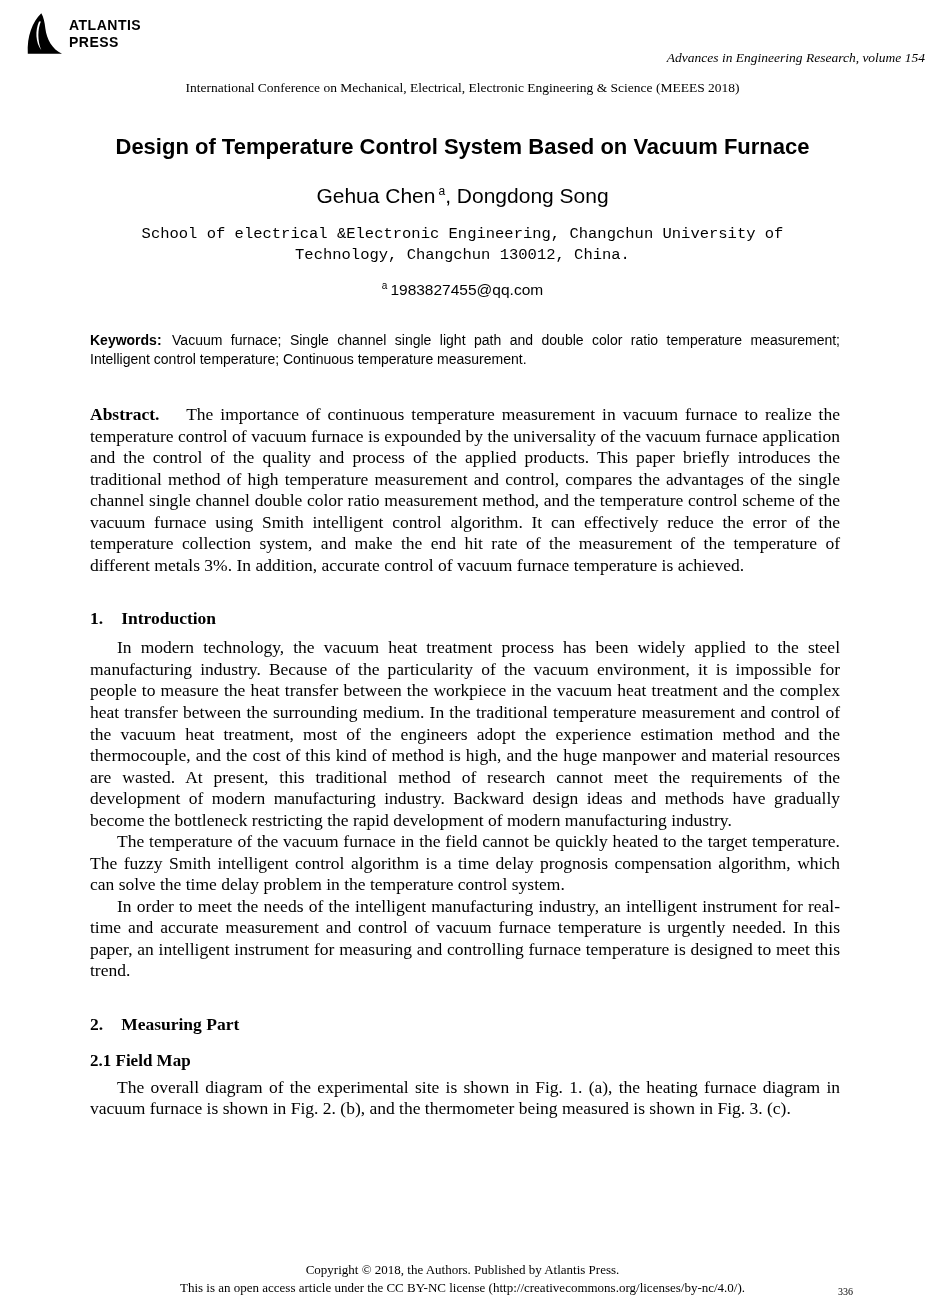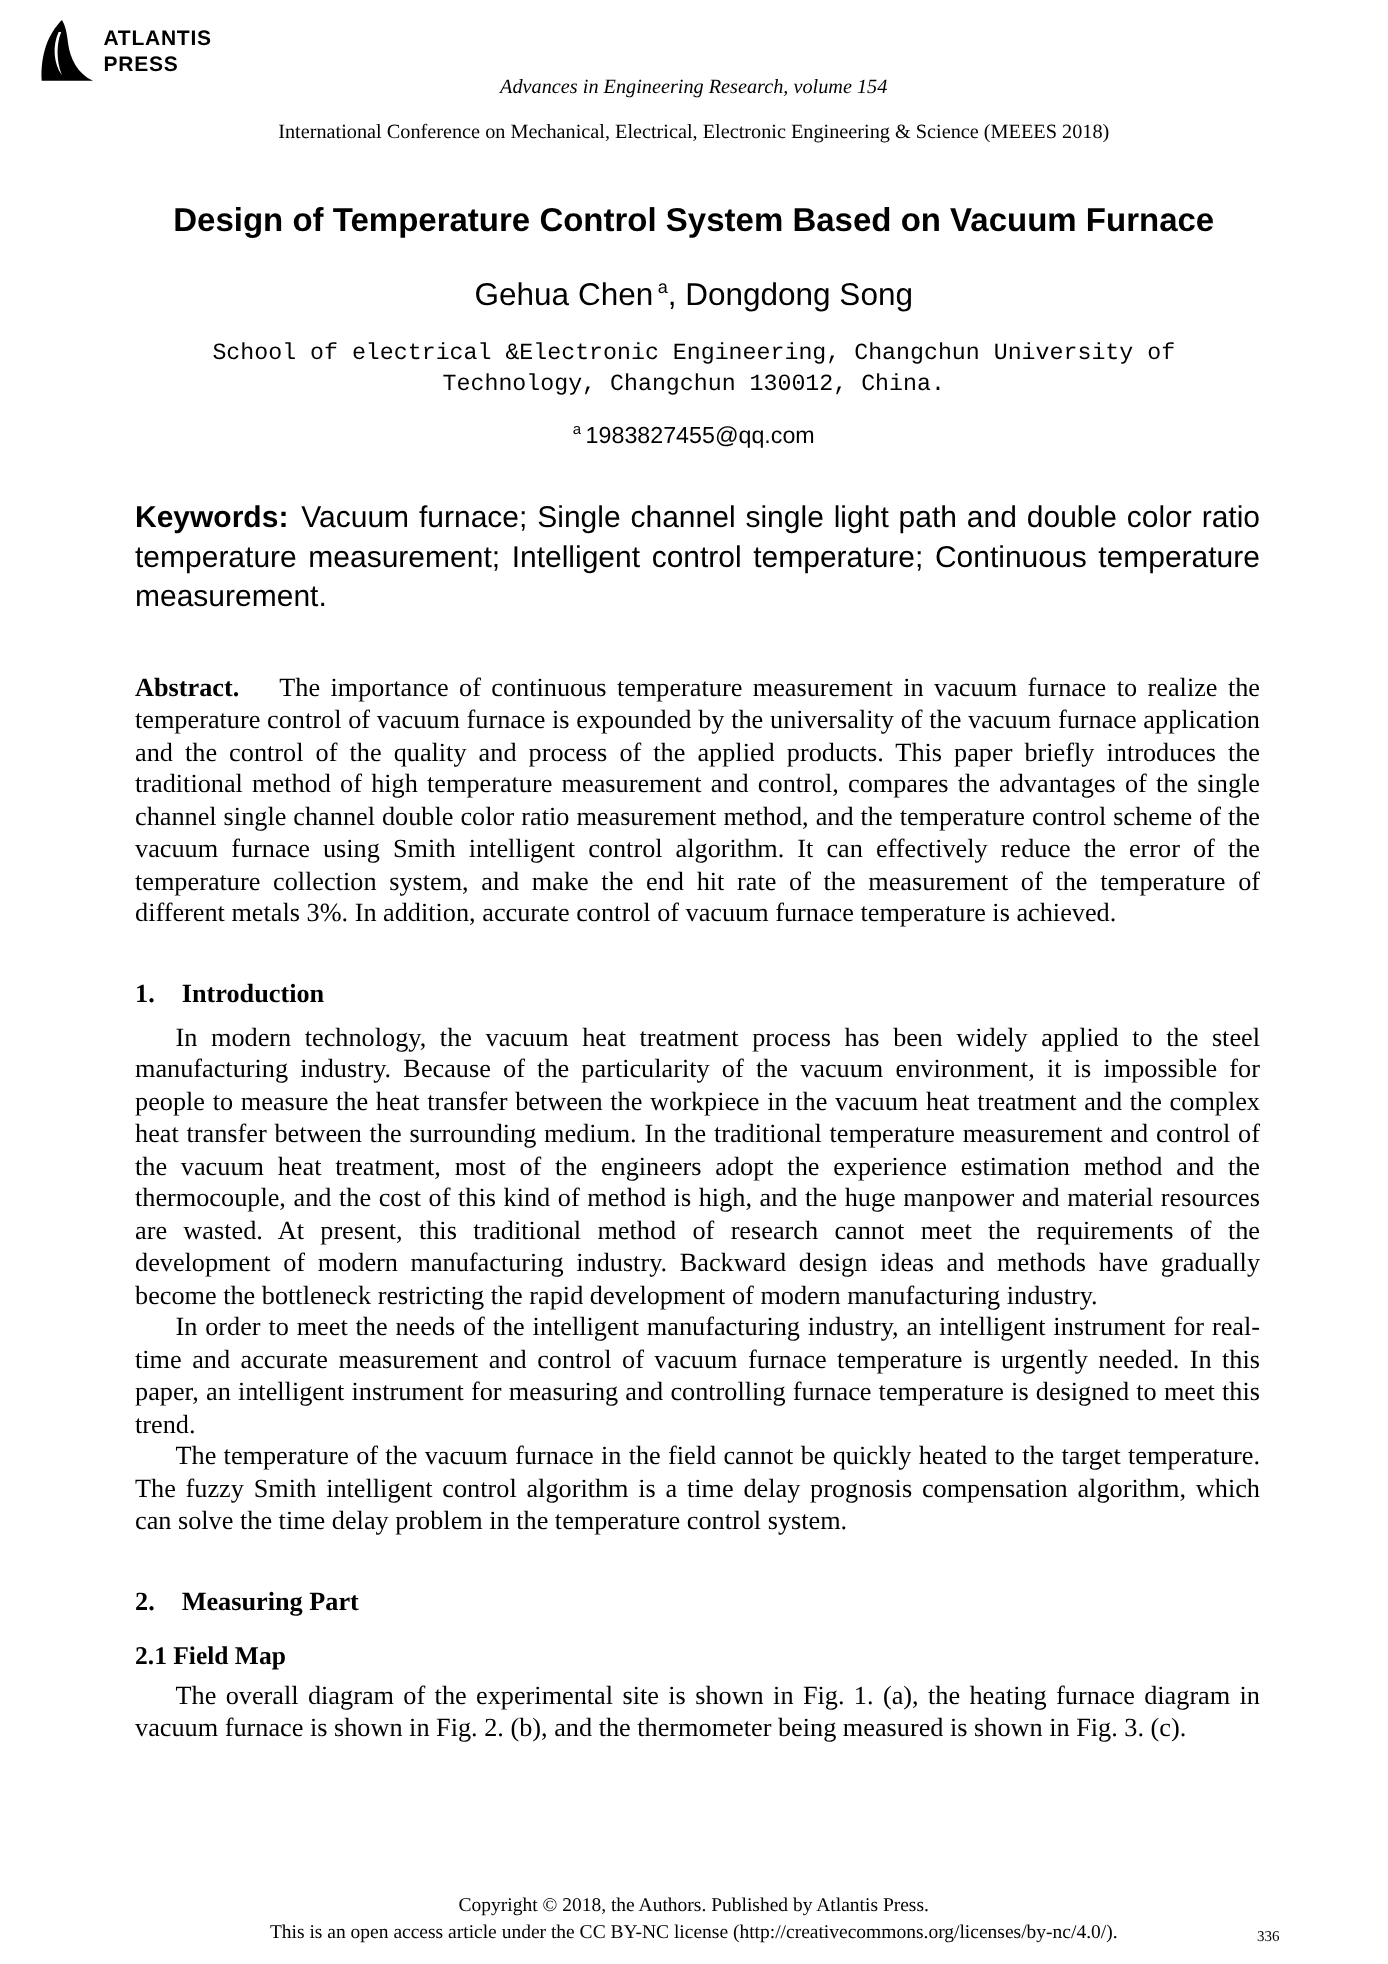--- a/index.html
+++ b/index.html
@@ -25,21 +25,21 @@
   }
   .logo-mark { width: 36px; height: 44px; display: block; }
   .logo-text {
     font-family: "Liberation Sans", sans-serif;
     font-weight: 700;
     font-size: 14px;
     line-height: 1.25;
     letter-spacing: 0.5px;
   }
   .journal-line {
-    text-align: center;
+    text-align: right;
     font-style: italic;
     font-size: 13.5px;
   }
   .conference-line {
     text-align: center;
     font-size: 13.5px;
     margin-top: 14px;
   }
 
   
@@ -71,21 +71,21 @@
     text-align: center;
     font-family: "Liberation Sans", sans-serif;
     font-size: 15.5px;
   }
   .email-line sup { font-size: 10px; margin-right: 3px; }
 
   
   .keywords {
     margin: 32px 85px 0 90px;
     font-family: "Liberation Sans", sans-serif;
-    font-size: 20px;
+    font-size: 14px;
     line-height: 1.32;
     text-align: justify;
   }
   .keywords b { margin-right: 2px; }
   .abstract {
     margin: 36px 85px 0 90px;
     font-size: 17.5px;
     line-height: 1.23;
     text-align: justify;
   }
@@ -156,22 +156,22 @@
 
   <div class="email-line"><sup>a</sup><span>1983827455@qq.com</span></div>
 
   <p class="keywords"><b>Keywords:</b> <span>Vacuum furnace; Single channel single light path and double color ratio temperature measurement; Intelligent control temperature; Continuous temperature measurement.</span></p>
 
   <p class="abstract"><b>Abstract.</b> <span>The importance of continuous temperature measurement in vacuum furnace to realize the temperature control of vacuum furnace is expounded by the universality of the vacuum furnace application and the control of the quality and process of the applied products. This paper briefly introduces the traditional method of high temperature measurement and control, compares the advantages of the single channel single channel double color ratio measurement method, and the temperature control scheme of the vacuum furnace using Smith intelligent control algorithm. It can effectively reduce the error of the temperature collection system, and make the end hit rate of the measurement of the temperature of different metals 3%. In addition, accurate control of vacuum furnace temperature is achieved.</span></p>
 
   <h2 class="section-heading"><span>1.</span><span class="heading-title">Introduction</span></h2>
 
   <p class="body-para">In modern technology, the vacuum heat treatment process has been widely applied to the steel manufacturing industry. Because of the particularity of the vacuum environment, it is impossible for people to measure the heat transfer between the workpiece in the vacuum heat treatment and the complex heat transfer between the surrounding medium. In the traditional temperature measurement and control of the vacuum heat treatment, most of the engineers adopt the experience estimation method and the thermocouple, and the cost of this kind of method is high, and the huge manpower and material resources are wasted. At present, this traditional method of research cannot meet the requirements of the development of modern manufacturing industry. Backward design ideas and methods have gradually become the bottleneck restricting the rapid development of modern manufacturing industry.</p>
+  <p class="body-para">The temperature of the vacuum furnace in the field cannot be quickly heated to the target temperature. The fuzzy Smith intelligent control algorithm is a time delay prognosis compensation algorithm, which can solve the time delay problem in the temperature control system.</p>
   <p class="body-para">In order to meet the needs of the intelligent manufacturing industry, an intelligent instrument for real-time and accurate measurement and control of vacuum furnace temperature is urgently needed. In this paper, an intelligent instrument for measuring and controlling furnace temperature is designed to meet this trend.</p>
-  <p class="body-para">The temperature of the vacuum furnace in the field cannot be quickly heated to the target temperature. The fuzzy Smith intelligent control algorithm is a time delay prognosis compensation algorithm, which can solve the time delay problem in the temperature control system.</p>
 
   <h2 class="section-heading"><span>2.</span><span class="heading-title">Measuring Part</span></h2>
 
   <h3 class="subsection-heading">2.1 Field Map</h3>
 
   <p class="body-para">The overall diagram of the experimental site is shown in Fig. 1. (a), the heating furnace diagram in vacuum furnace is shown in Fig. 2. (b), and the thermometer being measured is shown in Fig. 3. (c).</p>
 
   <footer class="page-footer">
     <div>Copyright © 2018, the Authors. Published by Atlantis Press.</div>
     <div>This is an open access article under the CC BY-NC license (http://creativecommons.org/licenses/by-nc/4.0/).</div>

